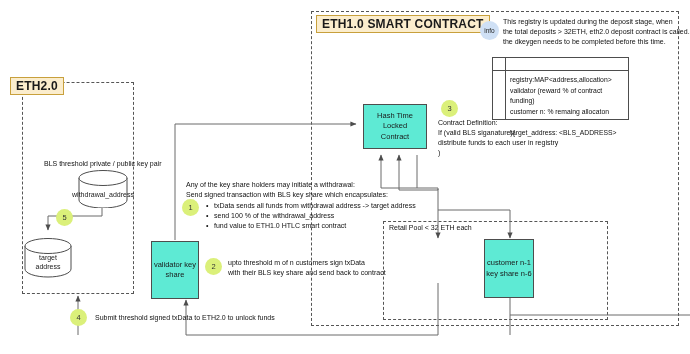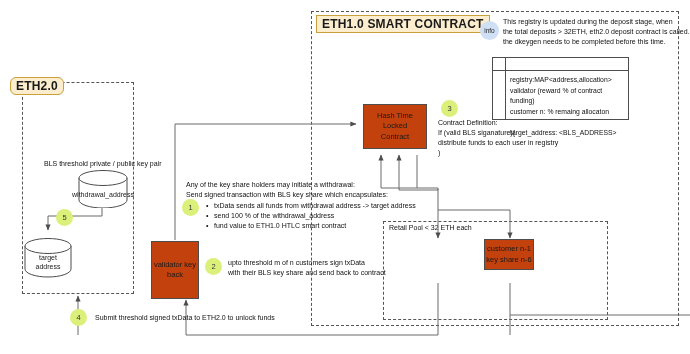--- a/index.html
+++ b/index.html
@@ -34,21 +34,21 @@
     font-size: 12px;
     font-weight: bold;
     letter-spacing: 0.2px;
     padding: 2px 5px 2px 5px;
     white-space: nowrap;
     line-height: 1;
   }
   .box {
     position: absolute;
     border: 1px solid #4d4d4d;
-    background: #c2410c;
+    background: #5eead4;
     box-sizing: border-box;
     display: flex;
     align-items: center;
     justify-content: center;
     text-align: center;
     font-size: 7.5px;
     color: #1a1a1a;
     line-height: 1.35;
   }
   .box span { display: block; }
@@ -151,21 +151,21 @@
     font-size: 7px;
     color: #111111;
   }
 </style>
 </head>
 <body>
 
 <div id="canvas">
 
   <div class="zone" style="left:22px; top:82px; width:112px; height:212px;"></div>
-  <div class="zone-label" style="left:10px; top:77px;border-radius:6px;">ETH2.0</div>
+  <div class="zone-label" style="left:10px; top:77px;">ETH2.0</div>
 
   <div class="zone" style="left:311px; top:11px; width:368px; height:315px;"></div>
   <div class="zone-label" style="left:316px; top:15px;">ETH1.0 SMART CONTRACT</div>
 
   <div class="zone" style="left:383px; top:221px; width:225px; height:99px;"></div>
   <div class="zone-sub-label" style="left:389px; top:224px;">Retail Pool &lt; 32 ETH each</div>
 
   <svg class="wires" viewBox="0 0 690 354" xmlns="http://www.w3.org/2000/svg">
     <defs>
       <marker id="ah" markerWidth="7" markerHeight="7" refX="5.6" refY="2.6" orient="auto" markerUnits="userSpaceOnUse">
@@ -218,33 +218,33 @@
       <path d="M1,8 L1,31 A23,8 0 0 0 47,31 L47,8" fill="#ffffff" stroke="#4d4d4d" stroke-width="1"></path>
       <ellipse cx="24" cy="8" rx="23" ry="7.5" fill="#ffffff" stroke="#4d4d4d" stroke-width="1"></ellipse>
     </svg>
     <div class="cyl-label" style="top:15px; left:0; width:48px; white-space:pre-line;">target
 address</div>
   </div>
 
   <div class="box" style="left:151px; top:241px; width:48px; height:58px;">
     <div>
       <span>validator key</span>
-      <span>back</span>
+      <span>share</span>
     </div>
   </div>
 
   <div class="box" style="left:363px; top:104px; width:64px; height:45px;">
     <div>
       <span>Hash Time Locked</span>
       <span>Contract</span>
     </div>
   </div>
 
 
-  <div class="box" style="left:484px; top:239px; width:50px; height:31px;">
+  <div class="box" style="left:484px; top:239px; width:50px; height:59px;">
     <div>
       <span>customer n-1</span>
       <span>key share n-6</span>
     </div>
   </div>
 
   <div class="reg-table" style="left:492px; top:57px; width:137px; height:63px;">
     <div class="reg-row-top"></div>
     <div class="reg-col"></div>
     <div class="reg-text">    registry:MAP&lt;address,allocation&gt;

